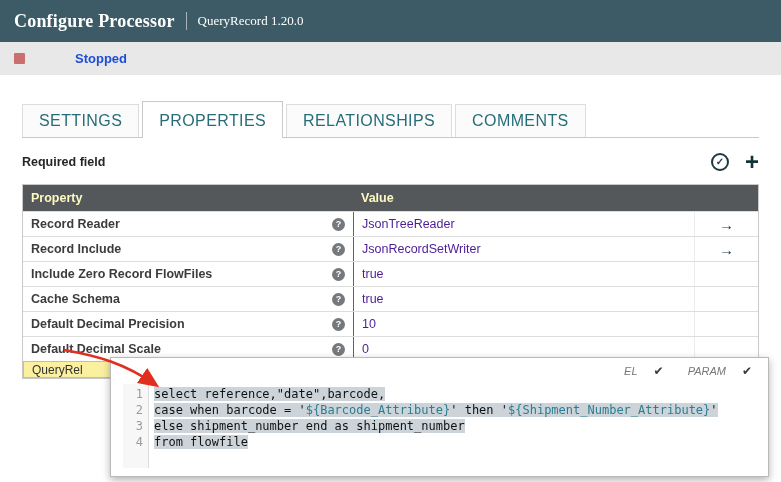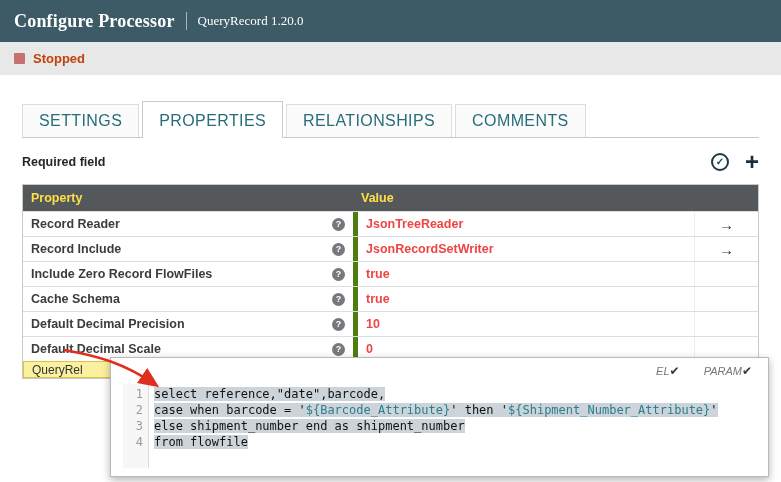--- a/index.html
+++ b/index.html
@@ -28,21 +28,21 @@
 
   
   .status-bar {
     height: 33px;
     background: #E8E8E8;
     display: flex;
     align-items: center;
     padding: 0 14px;
   }
   .status-square { width: 11px; height: 11px; background: #C86F6F; margin-right: 8px; border-radius: 1px; }
-  .status-label { font-size: 13px; font-weight: bold; color: #c2410c; }
+  .status-label { font-size: 13px; font-weight: bold; color: #1d4ed8; margin-left: 42px; }
 
   
   .tab-bar {
     display: flex;
     align-items: flex-end;
     margin: 26px 22px 0 22px;
     border-bottom: 1px solid #C9C9C9;
   }
   .tab {
     font-size: 16px;
@@ -82,21 +82,21 @@
     cursor: pointer;
   }
   .verify-check { font-size: 10px; font-weight: bold; color: #1D3A42; line-height: 1; }
   .add-btn { font-size: 24px; font-weight: bold; color: #15323B; line-height: 1; cursor: pointer; }
 
   
   .ptable { margin: 0 22px; border: 1px solid #C9C9C9; font-size: 12.5px; }
   .thead {
     display: flex;
     background: #55585A;
-    color: #fde047;
+    color: #fef9c3;
     font-weight: bold;
     height: 26px;
     align-items: center;
   }
   .thead .hc1 { width: 330px; padding-left: 8px; }
   .thead .hc2 { flex: 1; padding-left: 8px; }
   .thead .hc3 { width: 64px; }
   .trow {
     display: flex;
     height: 25px;
@@ -123,23 +123,22 @@
     line-height: 13px;
     text-align: center;
     flex: 0 0 auto;
   }
   .cell.val {
     flex: 1;
     padding-left: 8px;
     height: 100%;
     display: flex;
     align-items: center;
-    border-left: 5px solid #4d7c0f;
-    color: #ef4444;
-    font-weight: bold;
+    border-left: 1px solid #4d7c0f;
+    color: #4c1d95;
   }
   .cell.goto {
     width: 64px;
     height: 100%;
     display: flex;
     align-items: center;
     justify-content: center;
     border-left: 1px solid #ECECEC;
   }
   .goarrow { font-size: 15px; font-weight: bold; color: #16323C; cursor: pointer; }
@@ -169,21 +168,21 @@
   }
   .editor-head {
     height: 26px;
     display: flex;
     justify-content: flex-end;
     align-items: center;
     gap: 24px;
     padding-right: 16px;
     flex: 0 0 auto;
   }
-  .badge { display: flex; align-items: center; gap: 0; text-align: center; }
+  .badge { display: flex; align-items: center; gap: 16px; text-align: center; }
   .badge em { font-size: 11px; color: #777; font-style: italic; }
   .chk { font-size: 12px; color: #3A3A3A; line-height: 1; }
 
   .cm {
     display: flex;
     flex: 1;
     margin: 0 10px 8px 12px;
     font-family: "DejaVu Sans Mono", monospace;
     font-size: 12px;
     line-height: 16px;

